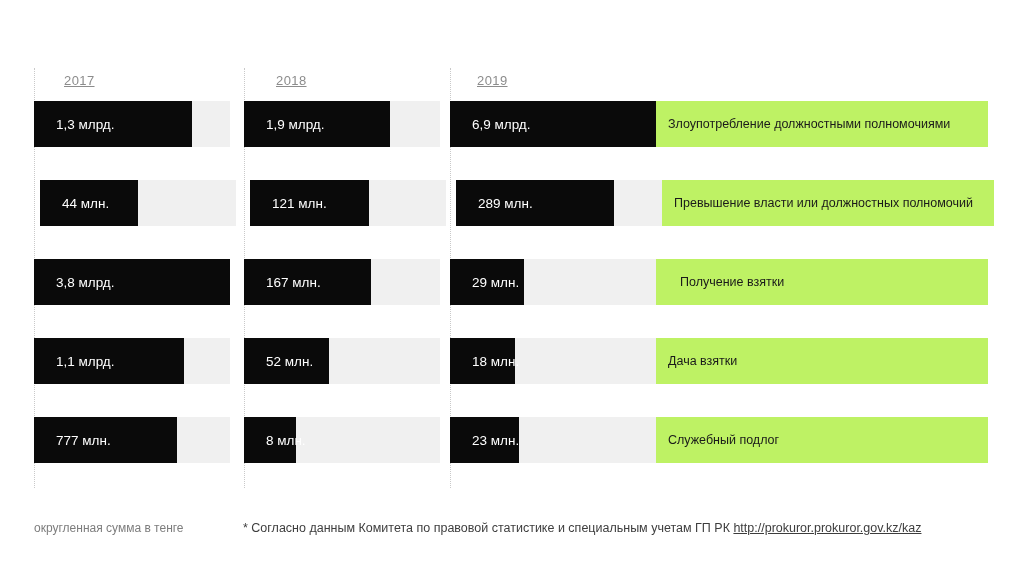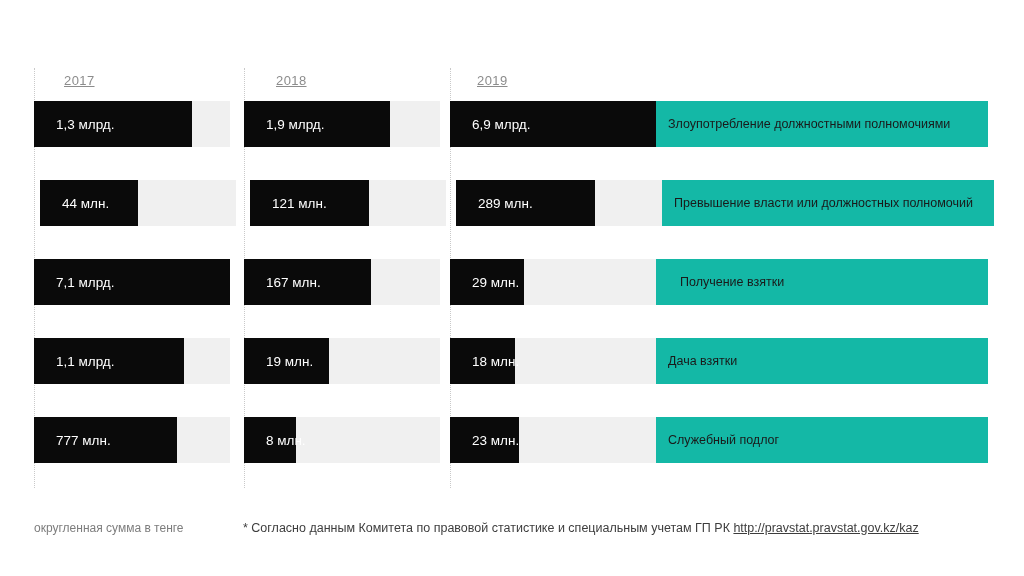--- a/index.html
+++ b/index.html
@@ -69,21 +69,21 @@
   .bar-value {
     color: #ffffff;
     font-size: 13.5px;
     white-space: nowrap;
     font-family: "Liberation Sans", sans-serif;
   }
   .cat-track {
     position: absolute;
     top: 0;
     height: 46px;
-    background: #14b8a6;
+    background: #bef264;
     display: flex;
     align-items: center;
     box-sizing: border-box;
     padding-left: 12px;
   }
   .cat-label {
     font-size: 12.5px;
     color: #1a1a1a;
     white-space: nowrap;
     font-family: "Liberation Sans", sans-serif;
@@ -146,32 +146,32 @@
   <div class="row" style="top:180px;margin-left:6px;">
     <div class="track" style="left:0px;   width:196px;"></div>
     <div class="bar" style="left:0px;   width:98px;">
       <span class="bar-value">44 млн.</span>
     </div>
     <div class="track" style="left:210px; width:196px;"></div>
     <div class="bar" style="left:210px; width:119px;">
       <span class="bar-value">121 млн.</span>
     </div>
     <div class="track" style="left:416px; width:206px;"></div>
-    <div class="bar" style="left:416px; width:139px;">
+    <div class="bar" style="left:416px; width:158px;">
       <span class="bar-value">289 млн.</span>
     </div>
     <div class="cat-track" style="left:622px; width:332px;">
       <span class="cat-label">Превышение власти или должностных полномочий</span>
     </div>
   </div>
 
   <div class="row" style="top:259px;">
     <div class="track" style="left:0px;   width:196px;"></div>
     <div class="bar" style="left:0px;   width:196px;">
-      <span class="bar-value">7,1 млрд.</span>
+      <span class="bar-value">3,8 млрд.</span>
     </div>
     <div class="track" style="left:210px; width:196px;"></div>
     <div class="bar" style="left:210px; width:127px;">
       <span class="bar-value">167 млн.</span>
     </div>
     <div class="track" style="left:416px; width:206px;"></div>
     <div class="bar" style="left:416px; width:74px;">
       <span class="bar-value">29 млн.</span>
     </div>
     <div class="cat-track" style="left:622px; width:332px;padding-left:24px;">
@@ -179,21 +179,21 @@
     </div>
   </div>
 
   <div class="row" style="top:338px;">
     <div class="track" style="left:0px;   width:196px;"></div>
     <div class="bar" style="left:0px;   width:150px;">
       <span class="bar-value">1,1 млрд.</span>
     </div>
     <div class="track" style="left:210px; width:196px;"></div>
     <div class="bar" style="left:210px; width:85px;">
-      <span class="bar-value">19 млн.</span>
+      <span class="bar-value">52 млн.</span>
     </div>
     <div class="track" style="left:416px; width:206px;"></div>
     <div class="bar" style="left:416px; width:65px;">
       <span class="bar-value">18 млн.</span>
     </div>
     <div class="cat-track" style="left:622px; width:332px;">
       <span class="cat-label">Дача взятки</span>
     </div>
   </div>
 
@@ -210,16 +210,16 @@
     <div class="bar" style="left:416px; width:69px;">
       <span class="bar-value">23 млн.</span>
     </div>
     <div class="cat-track" style="left:622px; width:332px;">
       <span class="cat-label">Служебный подлог</span>
     </div>
   </div>
 
   <div class="footer-note">округленная сумма в тенге</div>
   <div class="footer-source">
-    <span>* Согласно данным Комитета по правовой статистике и специальным учетам ГП РК </span><a class="footer-link" href="#">http://pravstat.pravstat.gov.kz/kaz</a>
+    <span>* Согласно данным Комитета по правовой статистике и специальным учетам ГП РК </span><a class="footer-link" href="#">http://prokuror.prokuror.gov.kz/kaz</a>
   </div>
 
 </div>
 
 </body></html>

